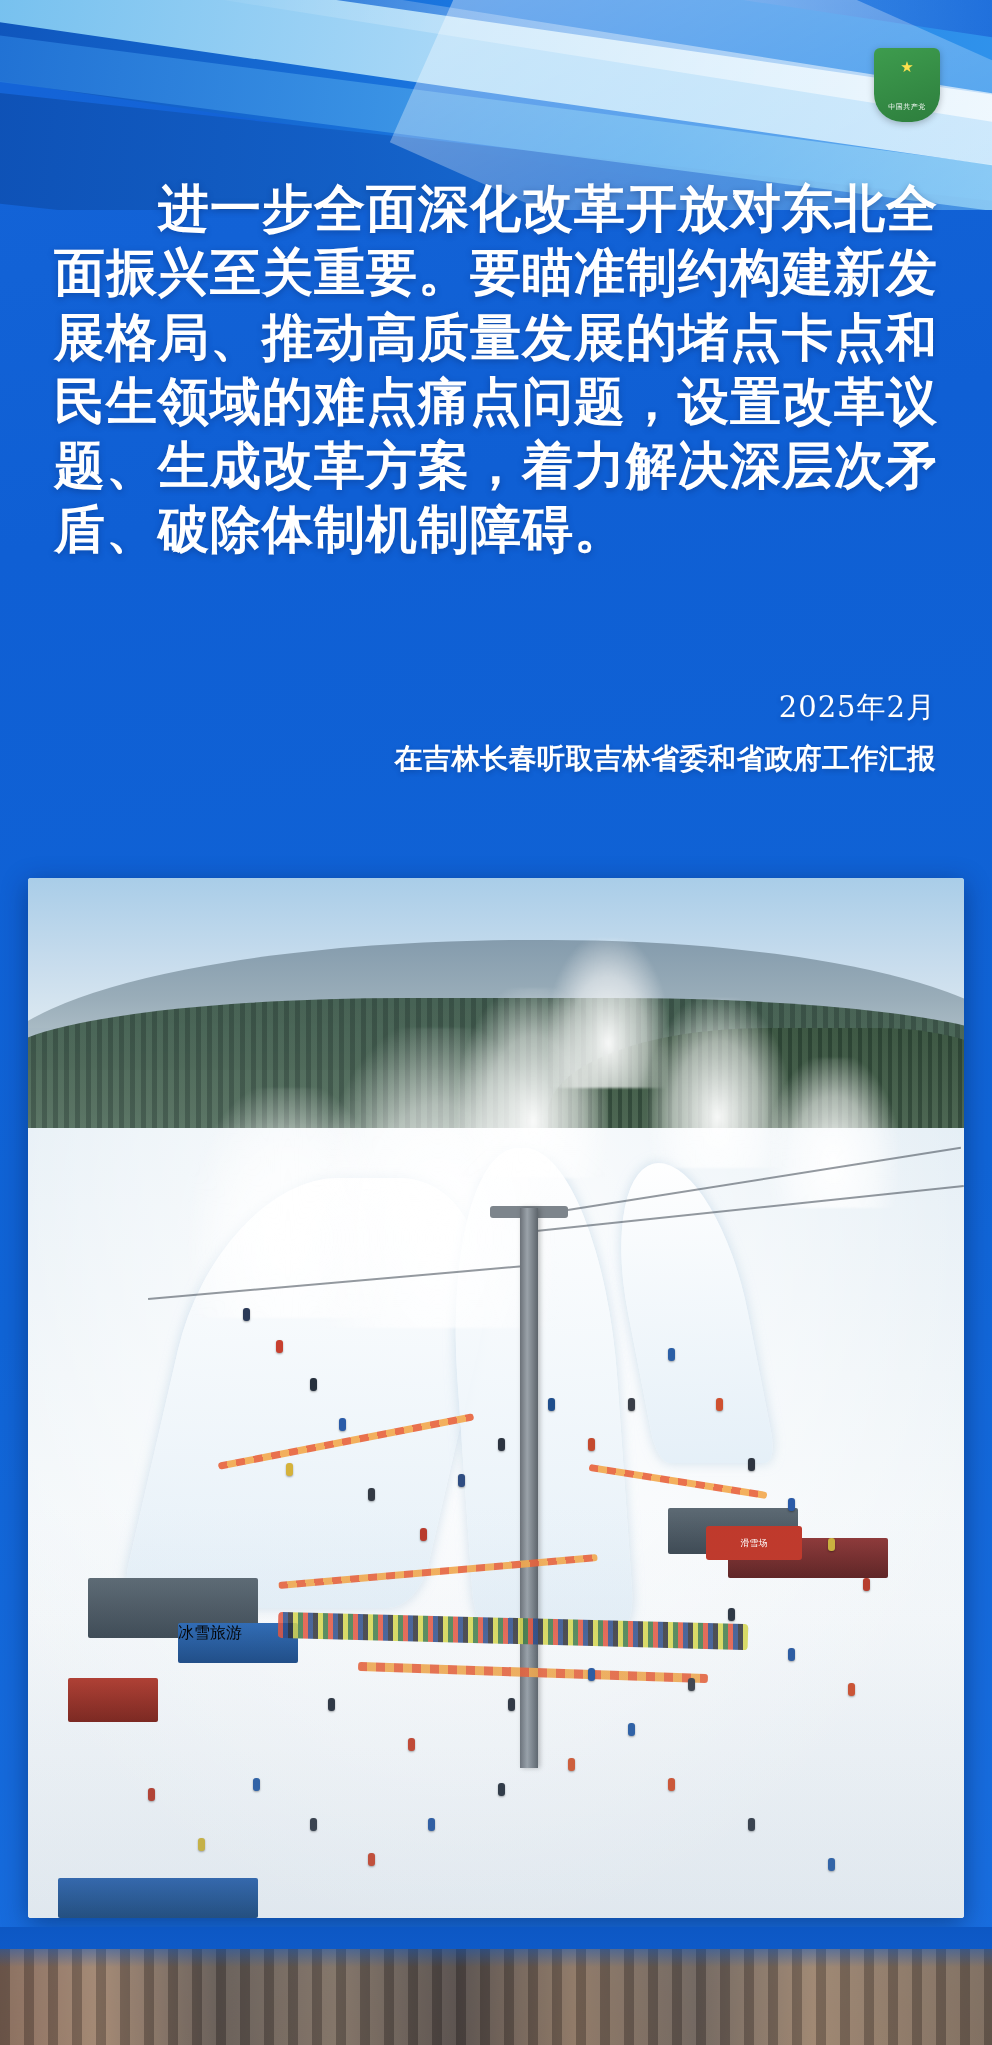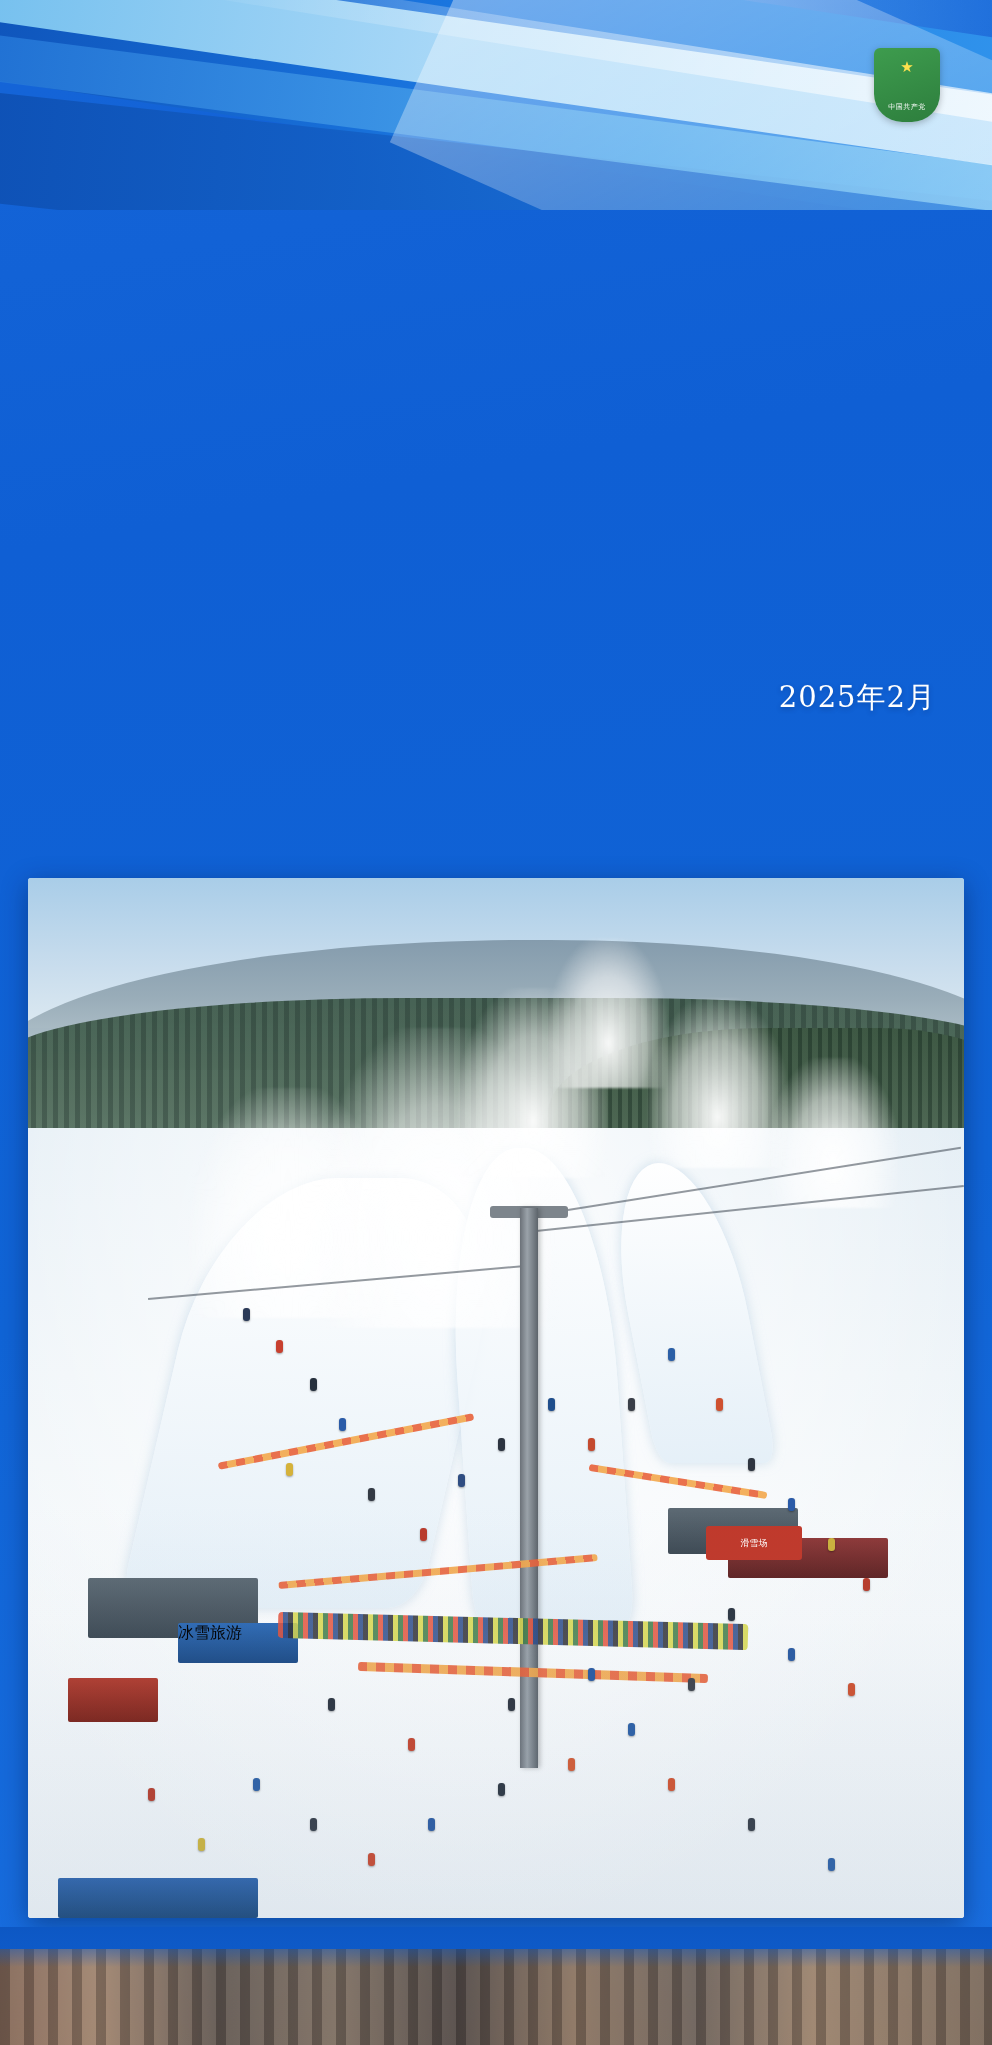--- a/index.html
+++ b/index.html
@@ -133,21 +133,21 @@
     text-shadow: 0 2px 5px rgba(0,32,90,.3);
   }
   .attrib .name {
     font-size: 40px;
     font-weight: 700;
     letter-spacing: 2px;
     white-space: nowrap;
   }
   .attrib .name .dash { letter-spacing: -2px; }
   .attrib .date {
-    margin-top: 2px;
+    margin-top: 12px;
     font-size: 29px;
     letter-spacing: 1px;
   }
   .attrib .occasion {
     margin-top: 12px;
     font-size: 28px;
     font-weight: 700;
     letter-spacing: .5px;
     white-space: nowrap;
   }
@@ -332,23 +332,27 @@
     <div class="ribbon r2"></div>
     <div class="ribbon r6"></div>
     <div class="ribbon r5"></div>
   </div>
 
   <div class="emblem">
     <span class="star">★</span>
     <span class="em-txt">中国共产党</span>
   </div>
 
+  <div class="quote-wrap">
+    <div class="quote">进一步全面深化改革开放对东北全面振兴至关重要。要瞄准制约构建新发展格局、推动高质量发展的堵点卡点和民生领域的难点痛点问题，设置改革议题、生成改革方案，着力解决深层次矛盾、破除体制机制障碍。</div>
+  </div>
 
   <div class="attrib">
     <div class="date">2025年2月</div>
+    <div class="occasion">在吉林长春听取吉林省委和省政府工作汇报</div>
   </div>
 
   <div class="photo">
     <div class="p-sky"></div>
     <div class="p-ridge"></div>
     <div class="p-forest"></div>
     <div class="p-forest2"></div>
     <div class="p-snow"></div>
 
     <div class="slope s1"></div>

